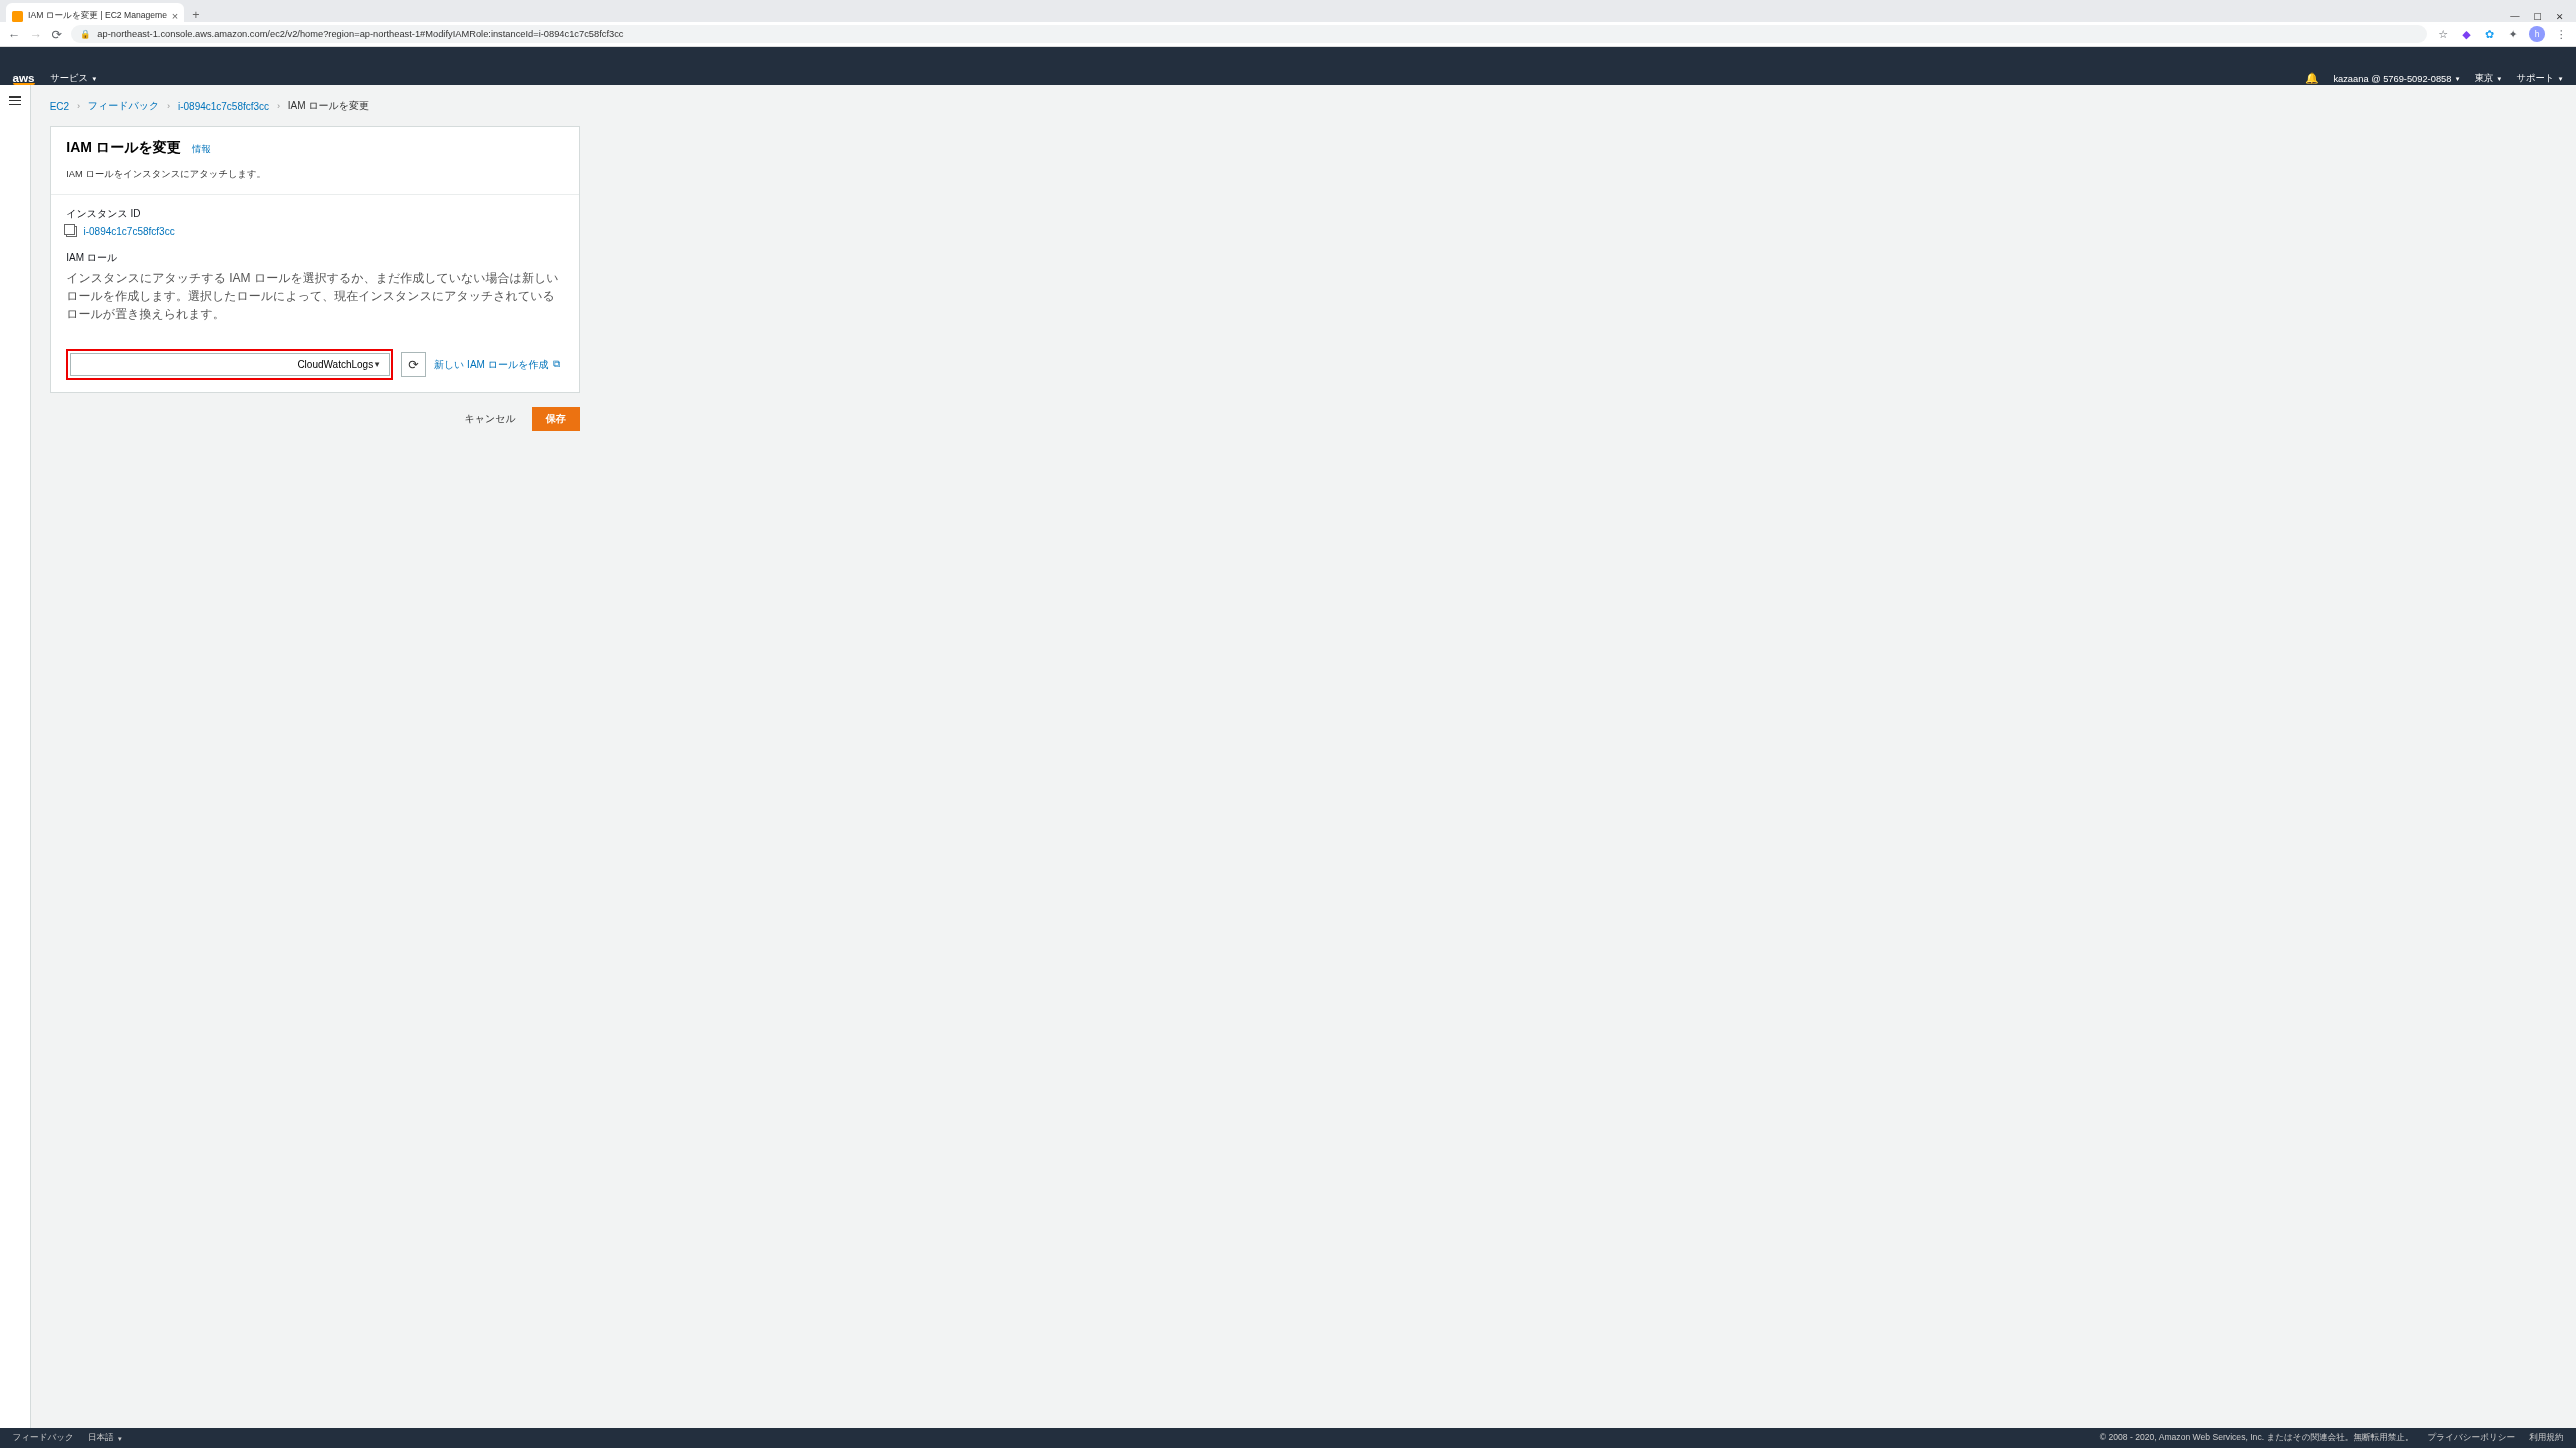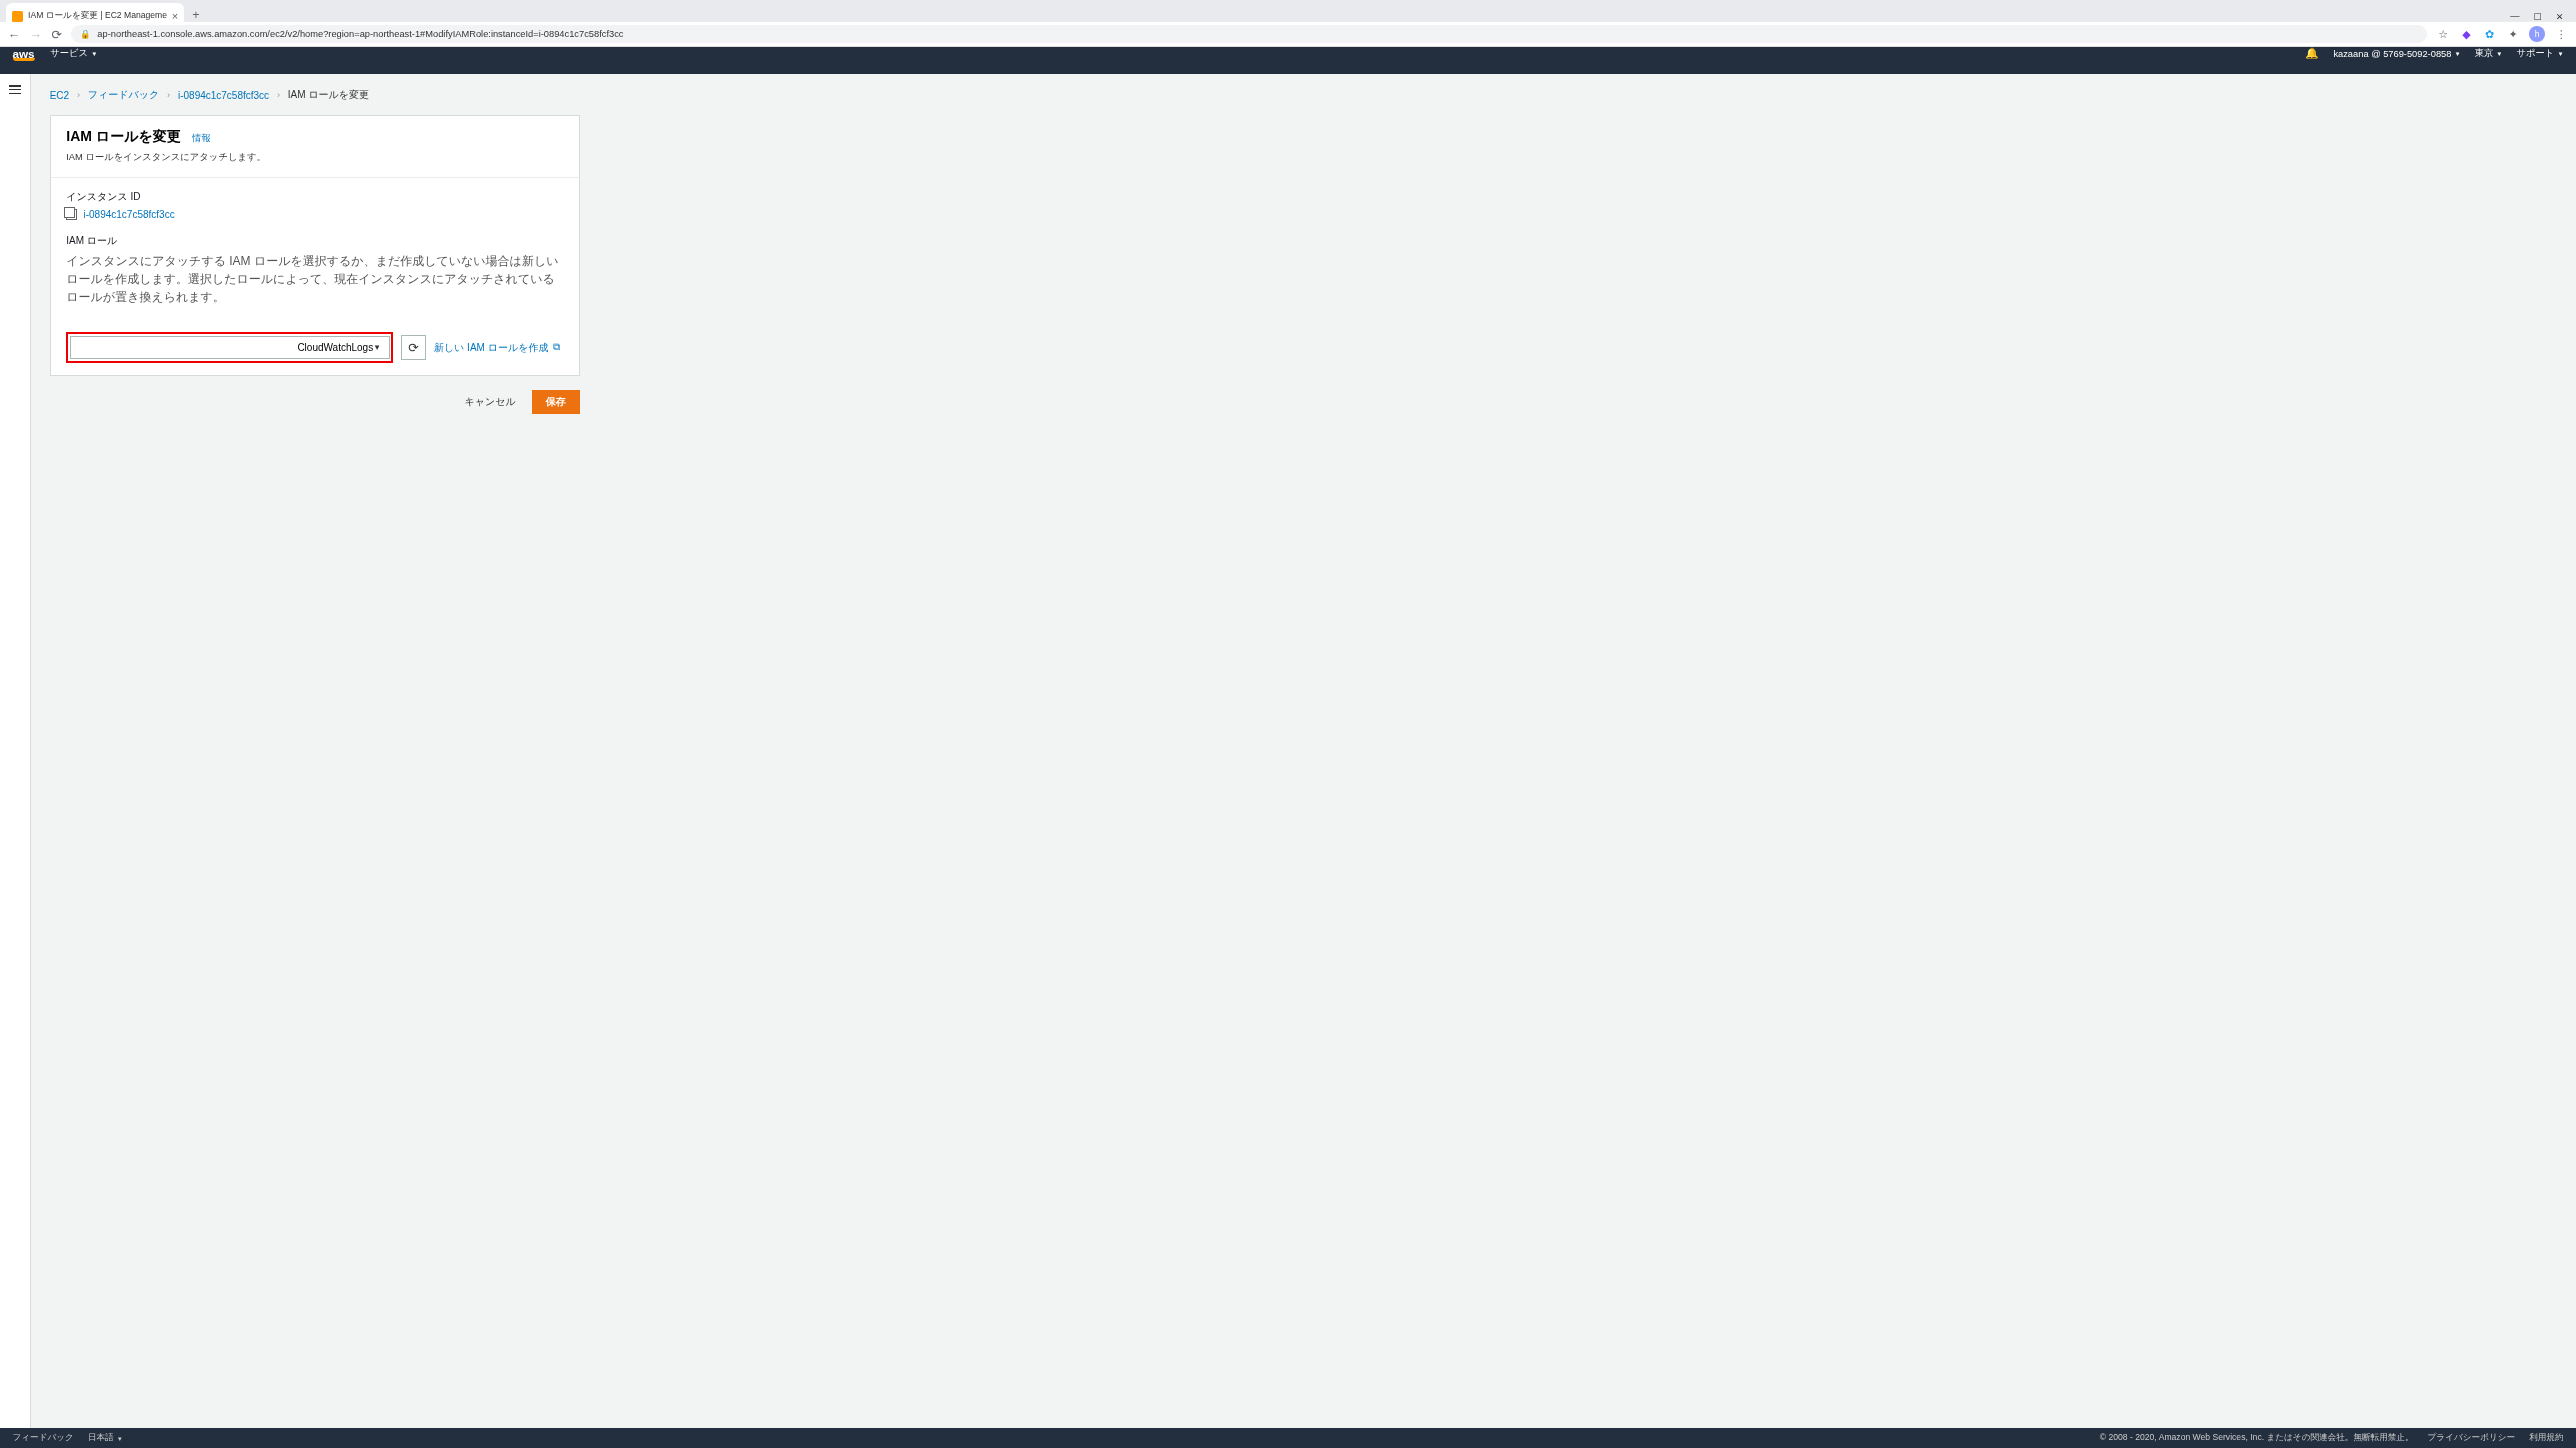--- a/index.html
+++ b/index.html
@@ -12,42 +12,42 @@
 .window-controls{margin-left:auto;display:flex;gap:14px;padding:0 6.2px;color:#333;font-size:9.3px}
 .window-controls span{cursor:pointer}
 .addr-bar{background:#fff;height:25px;display:flex;align-items:center;padding:0 7.8px;gap:9.3px;border-bottom:0.8px solid #ddd}
 .nav-btn{color:#5f6368;cursor:pointer;font-size:12.5px}
 .nav-btn.disabled{color:#bbb}
 .url-box{flex:1;display:flex;align-items:center;gap:6.2px;background:#f1f3f4;border-radius:11px;height:18.7px;padding:0 9.3px;font-size:9.3px;color:#333}
 .lock-icon{color:#5f6368;font-size:8.6px}
 .addr-right{display:flex;align-items:center;gap:9.3px;color:#5f6368}
 .ext-icon{width:14px;height:14px;display:flex;align-items:center;justify-content:center;font-size:11px;cursor:pointer}
 .prof{width:15.6px;height:15.6px;border-radius:50%;background:#8e9bff;color:#fff;display:flex;align-items:center;justify-content:center;font-size:8.6px}
-.aws-nav{background:#232f3e;height:27px;display:flex;align-items:flex-start;padding:0 12.5px;color:#fff;font-size:9.3px}
+.aws-nav{background:#232f3e;height:38px;display:flex;align-items:flex-end;padding:0 12.5px;color:#fff;font-size:9.3px}
 .aws-logo{font-weight:bold;font-size:11.7px;color:#fff;margin-right:15.6px;position:relative}
 .aws-logo::after{content:"";display:block;height:2.3px;background:#f90;border-radius:0 0 3.1px 3.1px;margin-top:-1.6px}
 .services{cursor:pointer;display:flex;align-items:center;gap:3.1px}
 .aws-right{margin-left:auto;display:flex;align-items:center;gap:14px}
 .aws-right span{cursor:pointer;display:flex;align-items:center;gap:3.1px}
 .bell{font-size:11px}
 .caret{font-size:6.2px}
 .body-wrap{display:flex;height:calc(100vh - 74px - 20px)}
 .side-toggle{width:31px;background:#fff;border-right:0.8px solid #d5dbdb;display:flex;justify-content:center;padding-top:11px}
 .hamburger{cursor:pointer;width:12.5px;height:9.3px;display:flex;flex-direction:column;justify-content:space-between}
 .hamburger span{height:1.6px;background:#333}
 .main{flex:1;padding:14px 18.7px;overflow:auto}
 .breadcrumb{font-size:10px;display:flex;align-items:center;gap:7.8px;margin-bottom:12.5px}
 .breadcrumb a{color:#0073bb;text-decoration:none;cursor:pointer}
 .bc-sep{color:#999;font-size:9.3px}
 .bc-current{color:#333}
 .card{background:#fff;border:0.8px solid #d5dbdb;margin-bottom:14px}
 .card-head{padding:12.5px 15.6px;border-bottom:0.8px solid #eaeded}
 .card-title{font-size:14px;font-weight:700;display:inline}
 .info-link{color:#0073bb;font-size:9.3px;margin-left:7.8px;cursor:pointer;font-weight:normal}
-.card-sub{font-size:9.3px;color:#333;margin-top:5px}
+.card-sub{font-size:9.3px;color:#333;margin-top:11px}
 .card-body{padding:12.5px 15.6px}
 .field-label{font-size:10px;color:#16191f;margin-bottom:4.7px}
 .inst-row{display:flex;align-items:center;gap:6.2px;margin-bottom:14px}
 .copy-icon{width:11px;height:11px;border:0.8px solid #666;position:relative;cursor:pointer}
 .copy-icon::before{content:"";position:absolute;top:-3.1px;left:-3.1px;width:9.3px;height:9.3px;border:0.8px solid #666;background:#fff}
 .inst-link{color:#0073bb;font-size:10px;cursor:pointer}
 .role-desc{font-size:12px;color:#555;line-height:1.5;margin-bottom:26px}
 .role-row{display:flex;align-items:center;gap:7.8px}
 .select-wrap{border:2.3px solid #e00;padding:1.6px;width:327px}
 .select-box{border:0.8px solid #aab7b8;height:23.4px;display:flex;align-items:center;padding:0 7.8px;font-size:10px;justify-content:flex-end;cursor:pointer;background:#fff}

